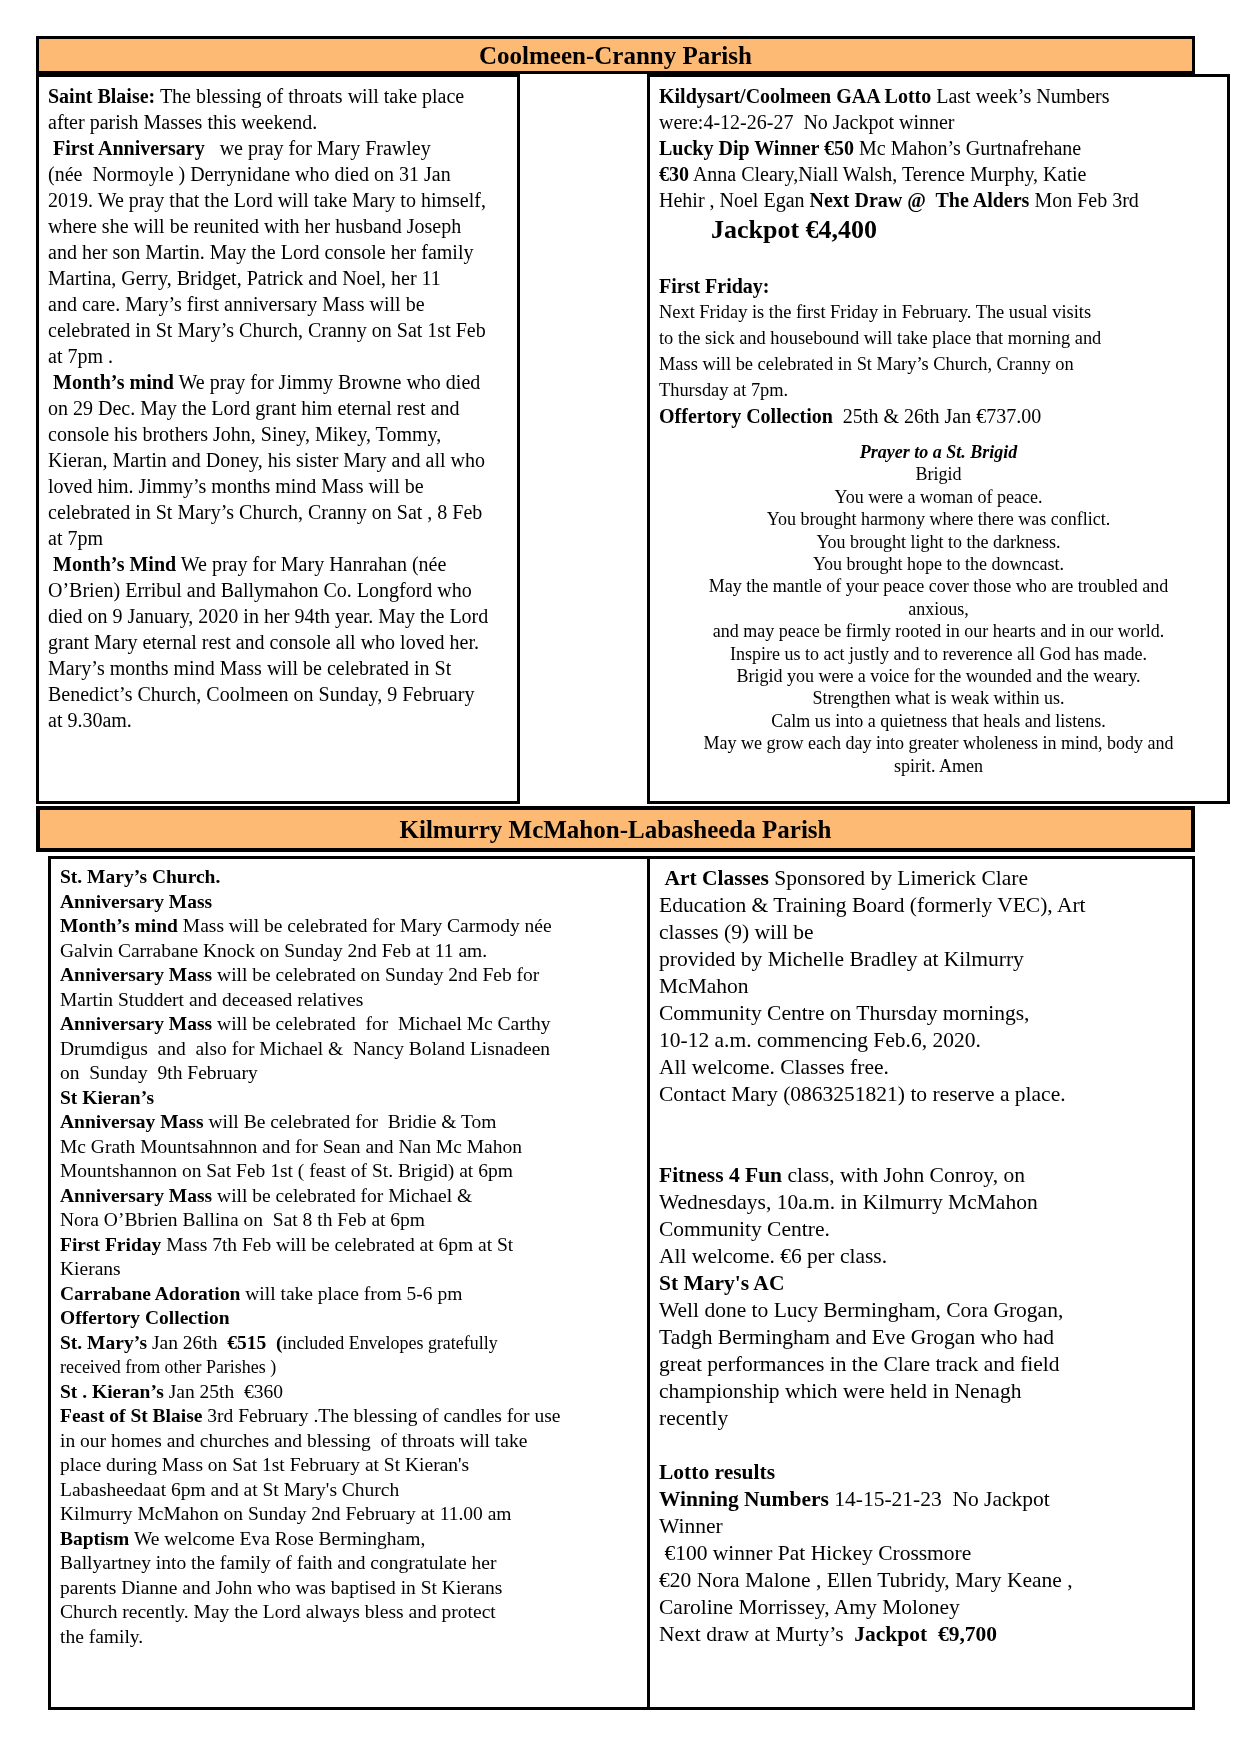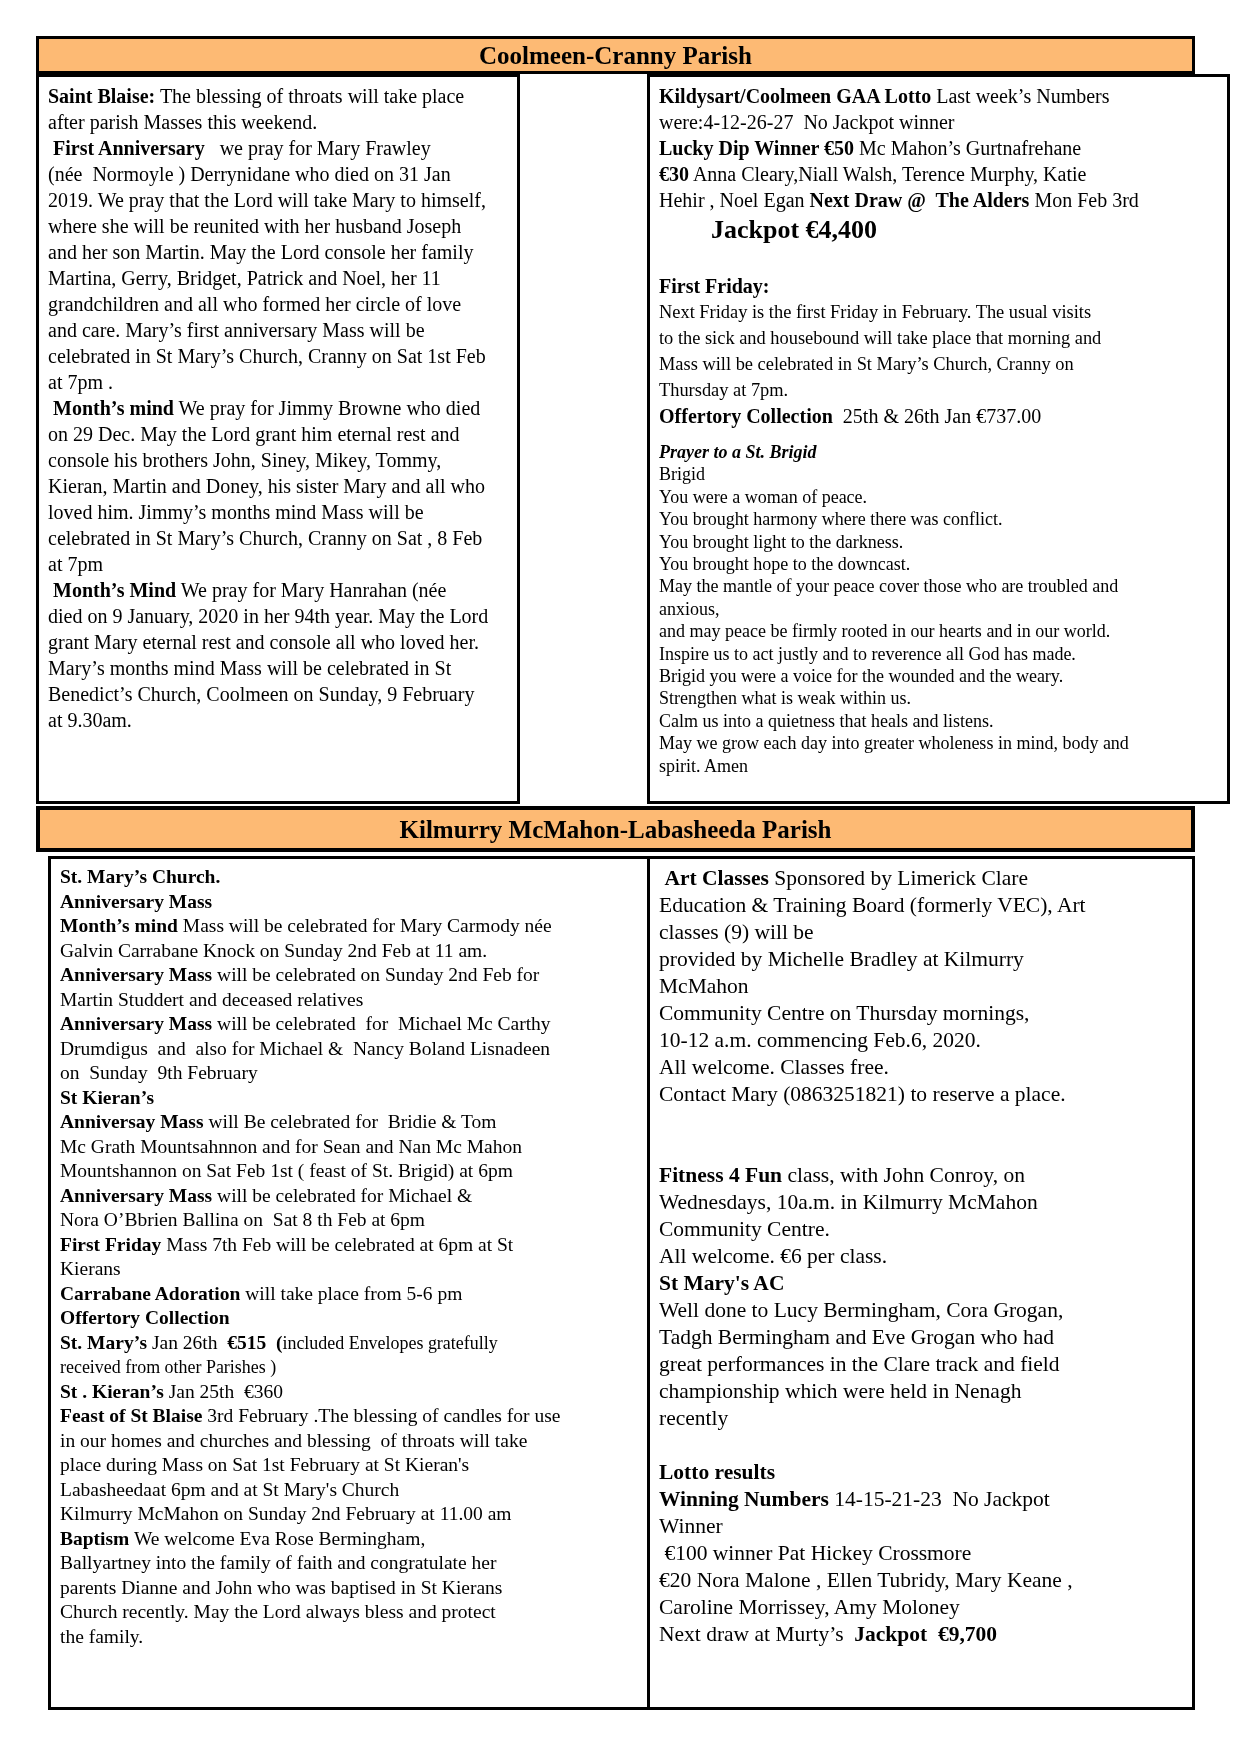--- a/index.html
+++ b/index.html
@@ -13,21 +13,21 @@
           overflow:hidden;padding:6px 9px;}
   #c1l{left:36px;top:74px;width:484px;height:730px;font-size:20px;line-height:26px;}
   #c1r{left:647px;top:74px;width:583px;height:730px;font-size:20px;line-height:26px;}
   #c2l{left:48px;top:856px;width:608px;height:854px;font-size:19.5px;line-height:24.5px;}
   #c2r{left:647px;top:856px;width:548px;height:854px;font-size:21.5px;line-height:27px;}
   .ln{white-space:pre;}
   .b{font-weight:bold;}
   .bi{font-weight:bold;font-style:italic;}
   .r{font-weight:normal;}
   .sm{font-size:0.92em;}
-  .ctr{}
+  .ctr{text-align:center;}
   .pr{font-size:18px;line-height:22.4px;}
   .mt{margin-top:12px;}
   .jackpot{font-size:26px;line-height:34px;padding-left:52px;}
 </style>
 </head>
 <body>
 
 <div class="page">
 
   <div id="hdr1" class="hdr-box">
@@ -36,32 +36,32 @@
 
   <div id="c1l" class="colbox">
       <div class="ln"><span class="b">Saint Blaise:</span><span class="r"> The blessing of throats will take place</span></div>
       <div class="ln"><span class="r">after parish Masses this weekend.</span></div>
       <div class="ln"><span class="r"> </span><span class="b">First Anniversary</span><span class="r">   we pray for Mary Frawley</span></div>
       <div class="ln"><span class="r">(née  Normoyle ) Derrynidane who died on 31 Jan</span></div>
       <div class="ln"><span class="r">2019. We pray that the Lord will take Mary to himself,</span></div>
       <div class="ln"><span class="r">where she will be reunited with her husband Joseph</span></div>
       <div class="ln"><span class="r">and her son Martin. May the Lord console her family</span></div>
       <div class="ln"><span class="r">Martina, Gerry, Bridget, Patrick and Noel, her 11</span></div>
-      <div class="ln"><span class="r">grandchildren and all who formed her circle of love</span></div>
       <div class="ln"><span class="r">and care. Mary’s first anniversary Mass will be</span></div>
       <div class="ln"><span class="r">celebrated in St Mary’s Church, Cranny on Sat 1st Feb</span></div>
       <div class="ln"><span class="r">at 7pm .</span></div>
       <div class="ln"><span class="r"> </span><span class="b">Month’s mind</span><span class="r"> We pray for Jimmy Browne who died</span></div>
       <div class="ln"><span class="r">on 29 Dec. May the Lord grant him eternal rest and</span></div>
       <div class="ln"><span class="r">console his brothers John, Siney, Mikey, Tommy,</span></div>
       <div class="ln"><span class="r">Kieran, Martin and Doney, his sister Mary and all who</span></div>
       <div class="ln"><span class="r">loved him. Jimmy’s months mind Mass will be</span></div>
       <div class="ln"><span class="r">celebrated in St Mary’s Church, Cranny on Sat , 8 Feb</span></div>
       <div class="ln"><span class="r">at 7pm</span></div>
       <div class="ln"><span class="r"> </span><span class="b">Month’s Mind</span><span class="r"> We pray for Mary Hanrahan (née</span></div>
+      <div class="ln"><span class="r">O’Brien) Erribul and Ballymahon Co. Longford who</span></div>
       <div class="ln"><span class="r">died on 9 January, 2020 in her 94th year. May the Lord</span></div>
       <div class="ln"><span class="r">grant Mary eternal rest and console all who loved her.</span></div>
       <div class="ln"><span class="r">Mary’s months mind Mass will be celebrated in St</span></div>
       <div class="ln"><span class="r">Benedict’s Church, Coolmeen on Sunday, 9 February</span></div>
       <div class="ln"><span class="r">at 9.30am.</span></div>
     </div>
   <div id="c1r" class="colbox">
       <div class="ln"><span class="b">Kildysart/Coolmeen GAA Lotto</span><span class="r"> Last week’s Numbers</span></div>
       <div class="ln"><span class="r">were:4-12-26-27  No Jackpot winner</span></div>
       <div class="ln"><span class="b">Lucky Dip Winner €50</span><span class="r"> Mc Mahon’s Gurtnafrehane</span></div>

